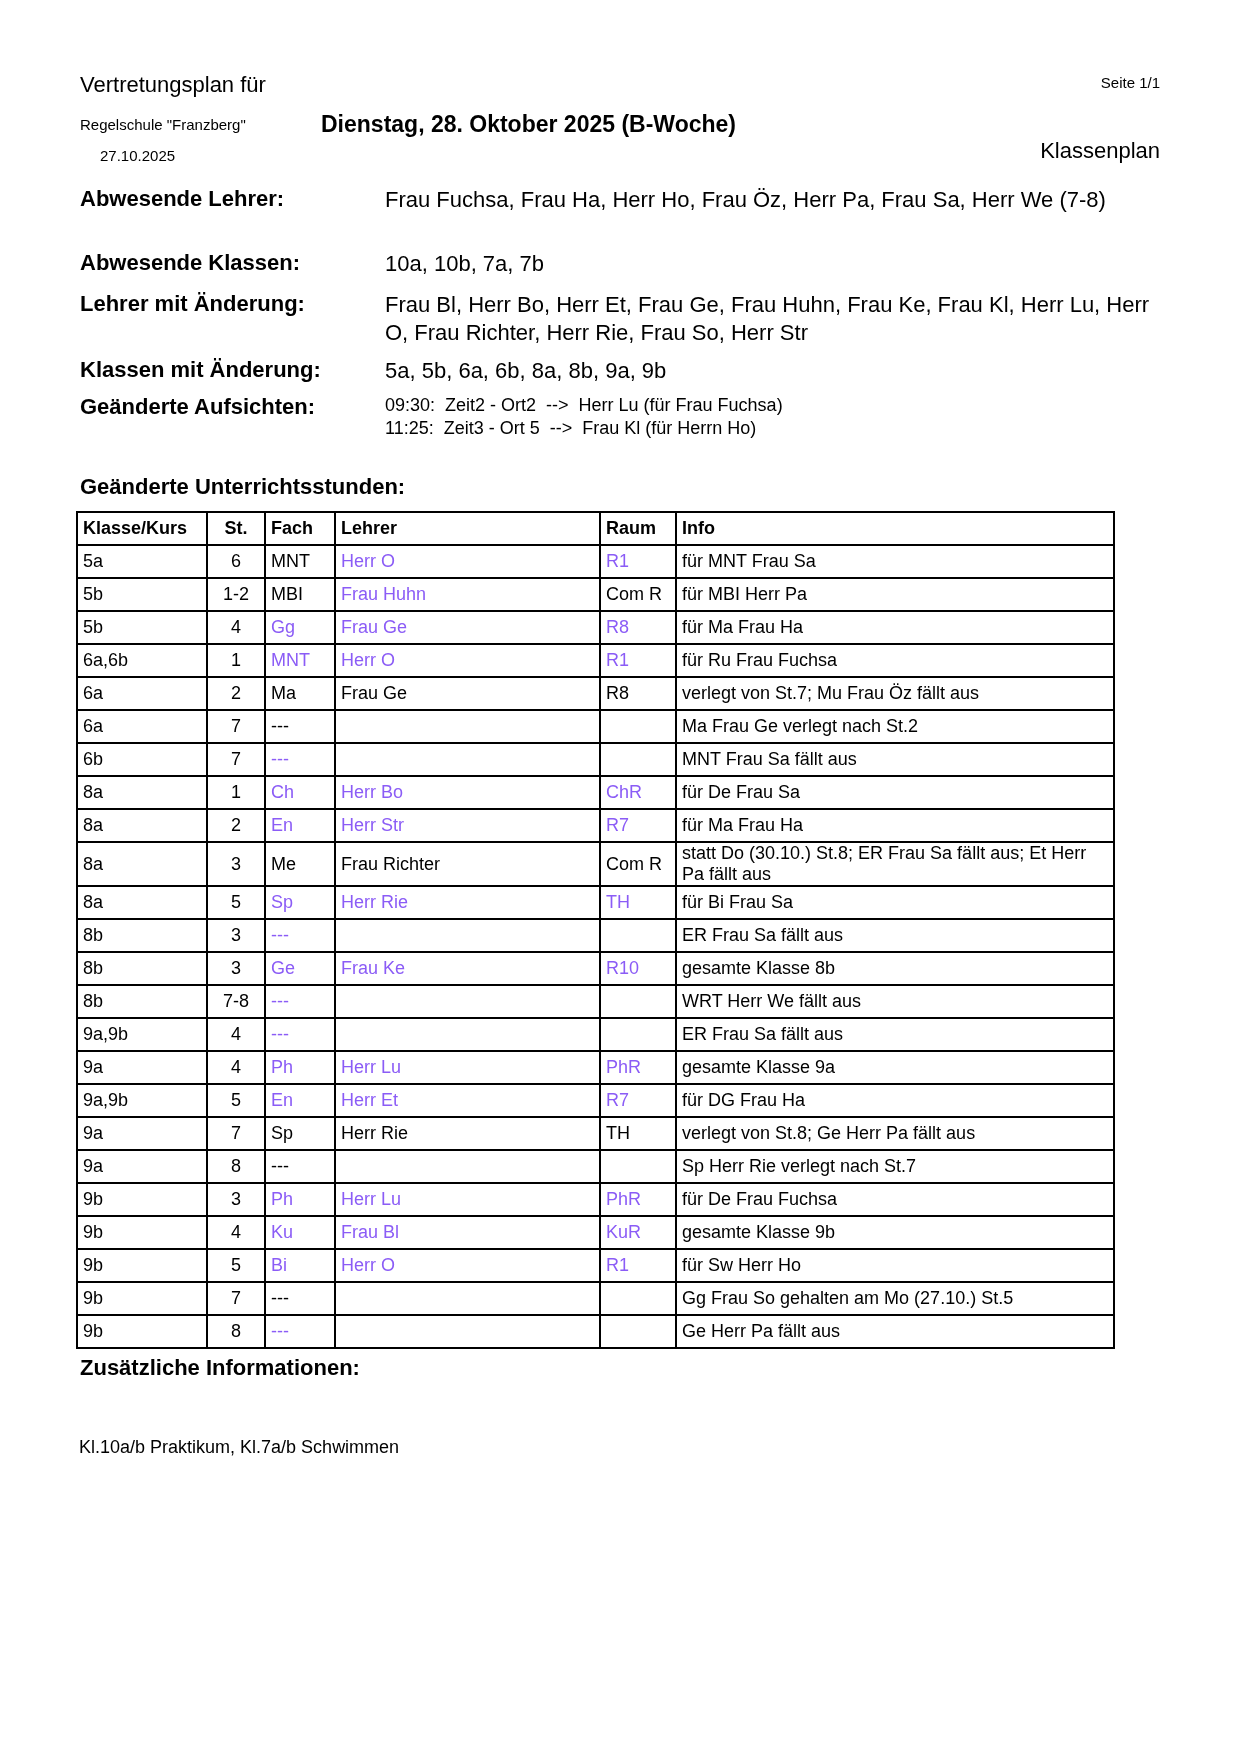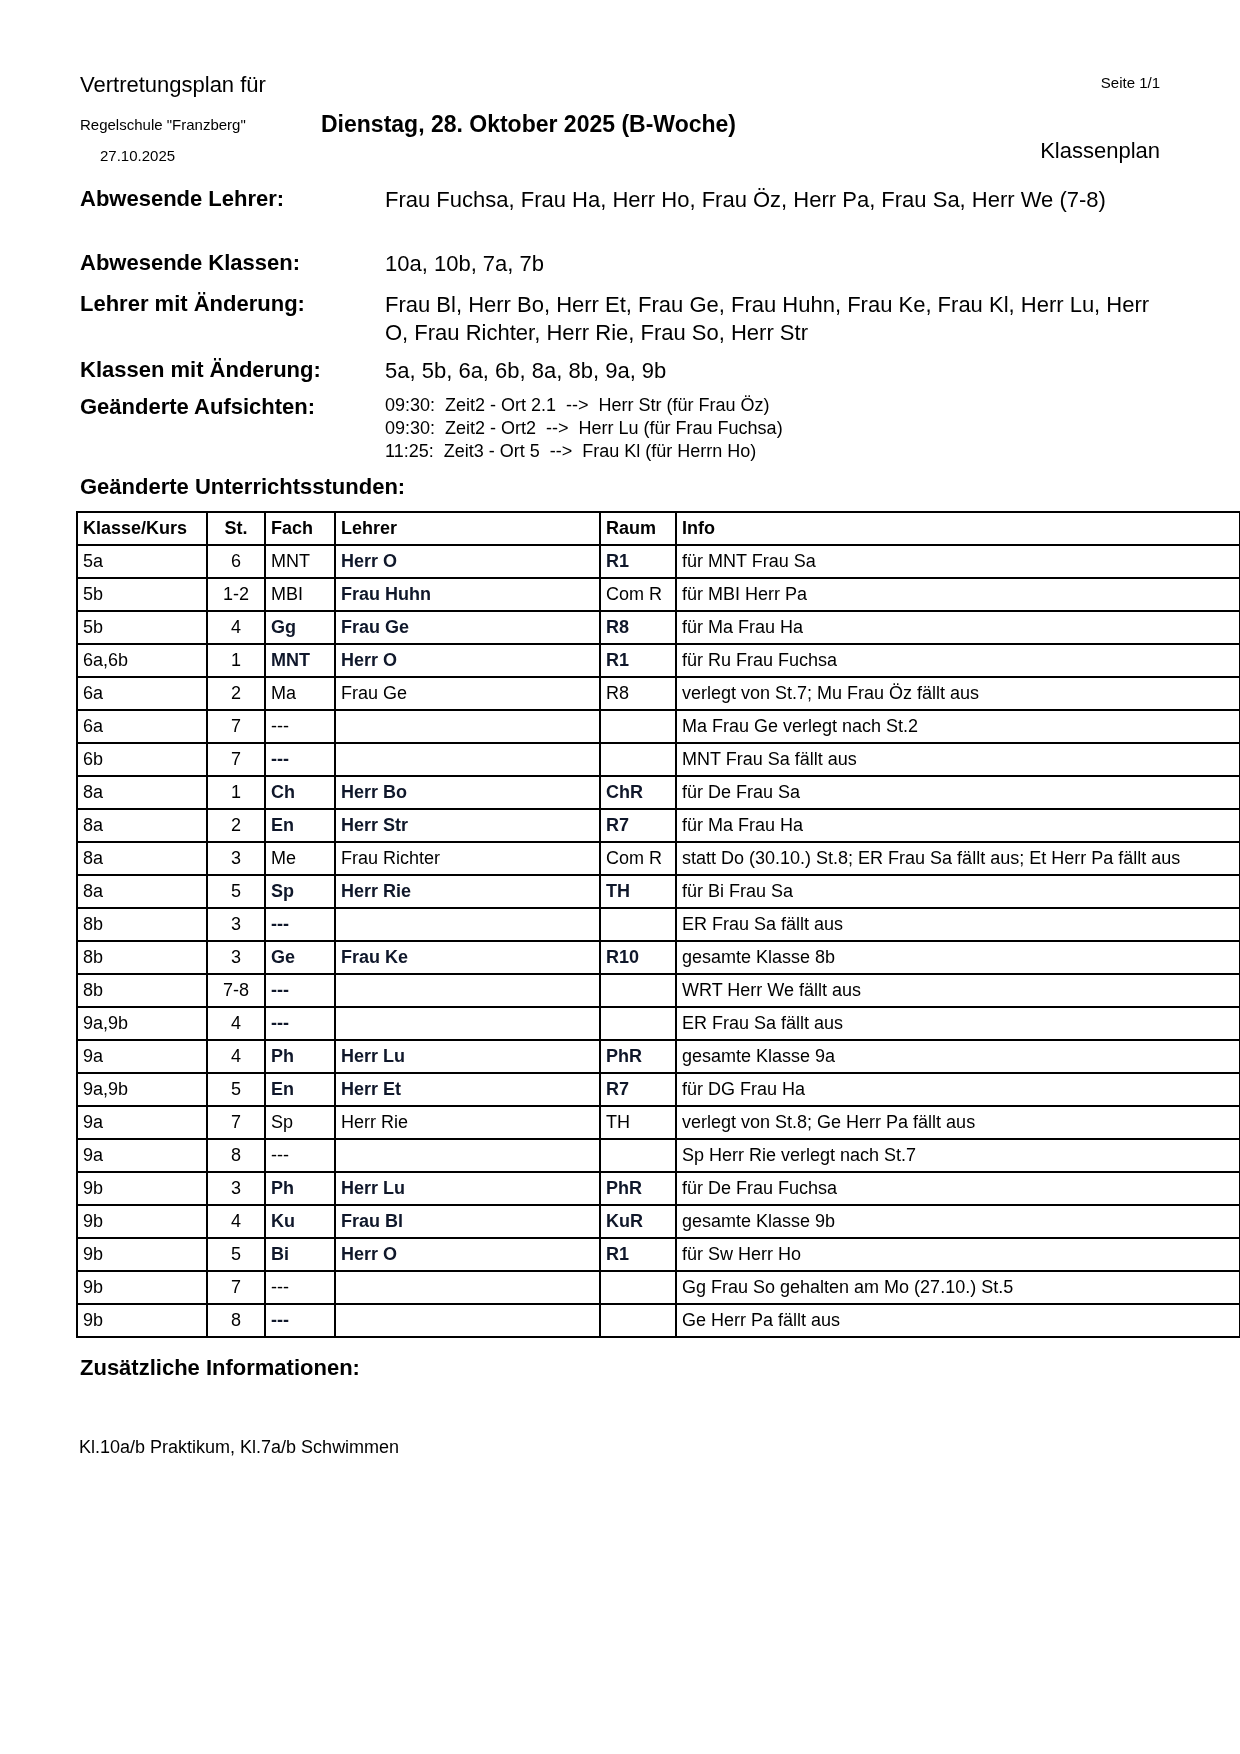--- a/index.html
+++ b/index.html
@@ -12,26 +12,26 @@
   .date-printed { left:80px; top:147px; font-size:15px;margin-left:20px; }
   .plan-type { left:960px; top:138px; font-size:22px; width:200px; text-align:right; }
 
   .info-row { position:absolute; left:80px; width:1080px; }
   .info-label { position:absolute; left:0; top:0; font-size:22px; font-weight:bold; white-space:nowrap; }
   .info-value { position:absolute; left:305px; top:0; width:780px; font-size:22px; line-height:28px; }
   .aufs-line { font-size:18px; line-height:23px; white-space:pre; }
 
   .section-title { position:absolute; left:80px; font-size:22px; font-weight:bold; }
 
-  table.plan { position:absolute; left:76px; top:511px; border-collapse:collapse; width:1165px; font-size:18px; }
+  table.plan { position:absolute; left:76px; top:511px; border-collapse:collapse; width:1039px; font-size:18px; }
   table.plan td, table.plan th { border:2px solid #000; padding:0 5px; height:31px; text-align:left; vertical-align:middle; font-weight:normal; }
   table.plan th { font-weight:bold; }
   table.plan td.st, table.plan th.st { text-align:center; }
   table.plan td.info { line-height:21px; }
-  .red { color:#0f172a; font-weight:bold; }
+  .red { color:#8b5cf6; font-weight:normal; }
   .extra-text { position:absolute; left:79px; top:1450px; font-size:18px; }
 </style>
 </head>
 <body>
 
 <div class="abs title-left">Vertretungsplan für</div>
 <div class="abs title-date">Dienstag, 28. Oktober 2025 (B-Woche)</div>
 <div class="abs page-num">Seite 1/1</div>
 <div class="abs school">Regelschule "Franzberg"</div>
 <div class="abs date-printed">27.10.2025</div>
@@ -49,21 +49,20 @@
   <div class="info-label">Lehrer mit Änderung:</div>
   <div class="info-value">Frau Bl, Herr Bo, Herr Et, Frau Ge, Frau Huhn, Frau Ke, Frau Kl, Herr Lu, Herr O, Frau Richter, Herr Rie, Frau So, Herr Str</div>
 </div>
 <div class="info-row" style="top:357px;">
   <div class="info-label">Klassen mit Änderung:</div>
   <div class="info-value">5a, 5b, 6a, 6b, 8a, 8b, 9a, 9b</div>
 </div>
 <div class="info-row" style="top:394px;">
   <div class="info-label">Geänderte Aufsichten:</div>
   <div class="info-value" style="top:0;">
-    <div class="aufs-line">09:30:  Zeit2 - Ort 2.1  --&gt;  Herr Str (für Frau Öz)</div>
     <div class="aufs-line">09:30:  Zeit2 - Ort2  --&gt;  Herr Lu (für Frau Fuchsa)</div>
     <div class="aufs-line">11:25:  Zeit3 - Ort 5  --&gt;  Frau Kl (für Herrn Ho)</div>
   </div>
 </div>
 
 <div class="section-title" style="top:474px;">Geänderte Unterrichtsstunden:</div>
 
 <table class="plan">
   <colgroup>
     <col style="width:130px">

